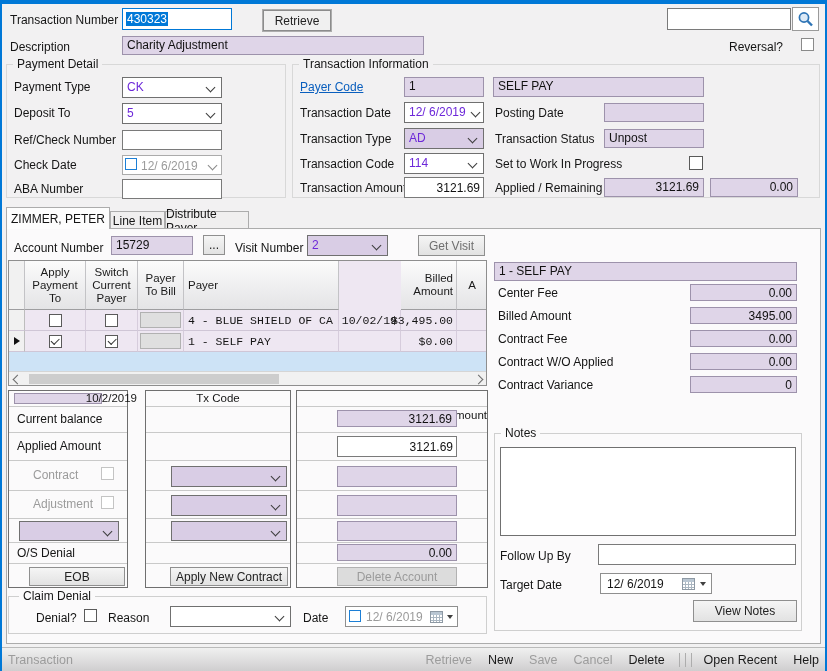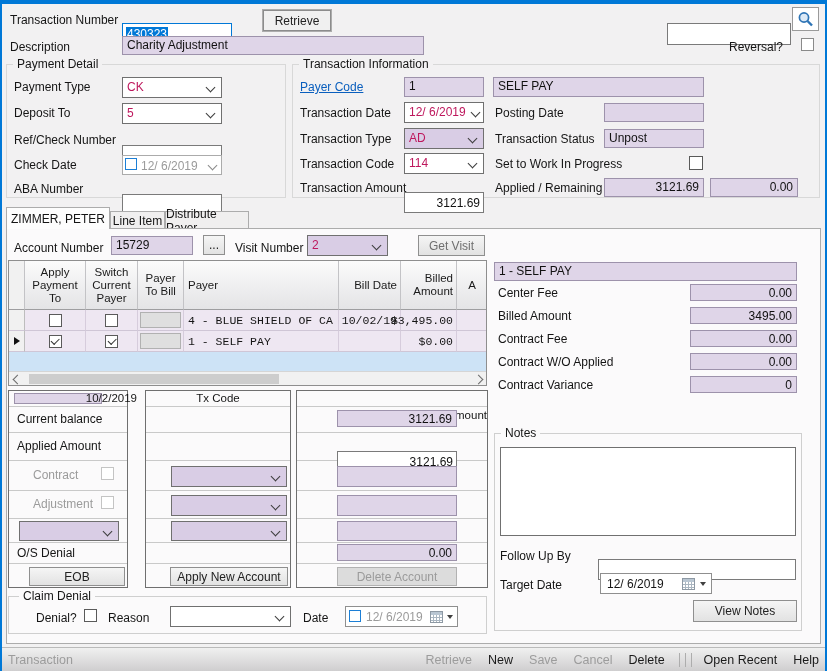--- a/index.html
+++ b/index.html
@@ -6,24 +6,24 @@
   #window{position:relative;width:827px;height:671px;background:#F2F1F2;overflow:hidden;
     font-family:"Liberation Sans",sans-serif;font-size:12px;color:#151515;}
   .frame{position:absolute;background:#0078D7;z-index:50;}
   .lbl{position:absolute;font-size:12px;color:#151515;white-space:nowrap;}
   .lbl.gray{color:#9B9B9B;}
   .lbl.right{text-align:right;}
   .field{position:absolute;background:#DFD5E8;border:1px solid #9D92AB;box-sizing:border-box;
     font-size:12px;color:#111;padding:1px 4px 0 4px;white-space:nowrap;overflow:hidden;}
   .field.right{text-align:right;}
   .inputbox{position:absolute;background:#fff;border:1px solid #7A7A7A;box-sizing:border-box;
-    font-size:12px;color:#111;padding:1px 3px;font-family:"Liberation Sans",sans-serif;outline:none;margin-top:15px;}
+    font-size:12px;color:#111;padding:1px 3px;font-family:"Liberation Sans",sans-serif;outline:none;}
   .inputbox.right{text-align:right;}
   .combo{position:absolute;background:#fff;border:1px solid #707070;box-sizing:border-box;
-    font-size:12px;color:#be185d;padding:2px 16px 2px 4px;white-space:nowrap;overflow:hidden;}
+    font-size:12px;color:#6d28d9;padding:2px 16px 2px 4px;white-space:nowrap;overflow:hidden;}
   .combo.lav{background:#D9CDE5;}
   .chev{position:absolute;width:6px;height:6px;border-right:1.5px solid #3C3C3C;
     border-bottom:1.5px solid #3C3C3C;transform:rotate(45deg);}
   .combo .chev{right:7px;top:6px;}
   .btn{position:absolute;background:linear-gradient(#F5F5F5,#E2E2E2);border:1px solid #8F8F8F;
     box-sizing:border-box;font-size:12px;color:#222;display:flex;align-items:center;justify-content:center;
     white-space:nowrap;cursor:default;}
   .btn.disabled{color:#9B9B9B;background:#DCDCDC;border-color:#B2B2B2;}
   .btn.dim{color:#6F6F6F;}
   .cb{position:absolute;width:13px;height:13px;background:#fff;border:1px solid #5A5A5A;box-sizing:border-box;}
@@ -179,21 +179,20 @@
   <div class="btn dim" style="left:418px;top:235px;width:67px;height:21px;z-index:2">
       <span>Get Visit</span>
     </div>
 
   <div id="ptable">
     <div class="th" style="left:0;width:16px;background:#F1F1F1"></div>
     <div class="th" style="left:16px;width:61px">Apply Payment To</div>
     <div class="th" style="left:77px;width:52px">Switch Current Payer</div>
     <div class="th" style="left:129px;width:46px">Payer To Bill</div>
     <div class="th" style="left:175px;width:155px;justify-content:flex-start;padding-left:4px;box-sizing:border-box;text-align:left">Payer</div>
-    <div class="th" style="left:330px;width:62px;justify-content:flex-end;padding-right:3px;box-sizing:border-box">Bill Date</div>
     <div class="th" style="left:392px;width:56px;justify-content:flex-end;padding-right:3px;box-sizing:border-box;text-align:right">Billed Amount</div>
     <div class="th" style="left:448px;width:31px">A</div>
 
     <div class="trow" style="top:49px">
       <div class="td sel" style="left:0;width:16px"></div>
       <div class="td" style="left:16px;width:61px;justify-content:center">
           <span class="cb" style="position:relative"></span>
         </div>
       <div class="td" style="left:77px;width:52px;justify-content:center">
           <span class="cb" style="position:relative"></span>
@@ -272,21 +271,21 @@
     <div class="pline" style="top:69px"></div>
       <div class="pline" style="top:99px"></div>
     <div class="pline" style="top:127px"></div>
       <div class="pline" style="top:151px"></div>
       <div class="pline" style="top:172px"></div>
     <div class="lbl" style="left:0;top:1px;width:100%;text-align:center;font-size:11.5px">Tx Code</div>
     <div class="combo lav" style="left:25px;top:75px;width:116px;height:21px"><span></span><span class="chev"></span></div>
     <div class="combo lav" style="left:25px;top:104px;width:116px;height:21px"><span></span><span class="chev"></span></div>
     <div class="combo lav" style="left:25px;top:130px;width:116px;height:20px"><span></span><span class="chev"></span></div>
     <div class="btn" style="left:24px;top:176px;width:118px;height:19px">
-        <span>Apply New Account</span>
+        <span>Apply New Contract</span>
       </div>
   </div>
   <div class="panel" style="left:296px;top:390px;width:192px;height:198px">
     <div class="pline" style="top:15px"></div>
       <div class="pline" style="top:41px"></div>
     <div class="pline" style="top:69px"></div>
       <div class="pline" style="top:99px"></div>
     <div class="pline" style="top:127px"></div>
       <div class="pline" style="top:151px"></div>
       <div class="pline" style="top:172px"></div>

